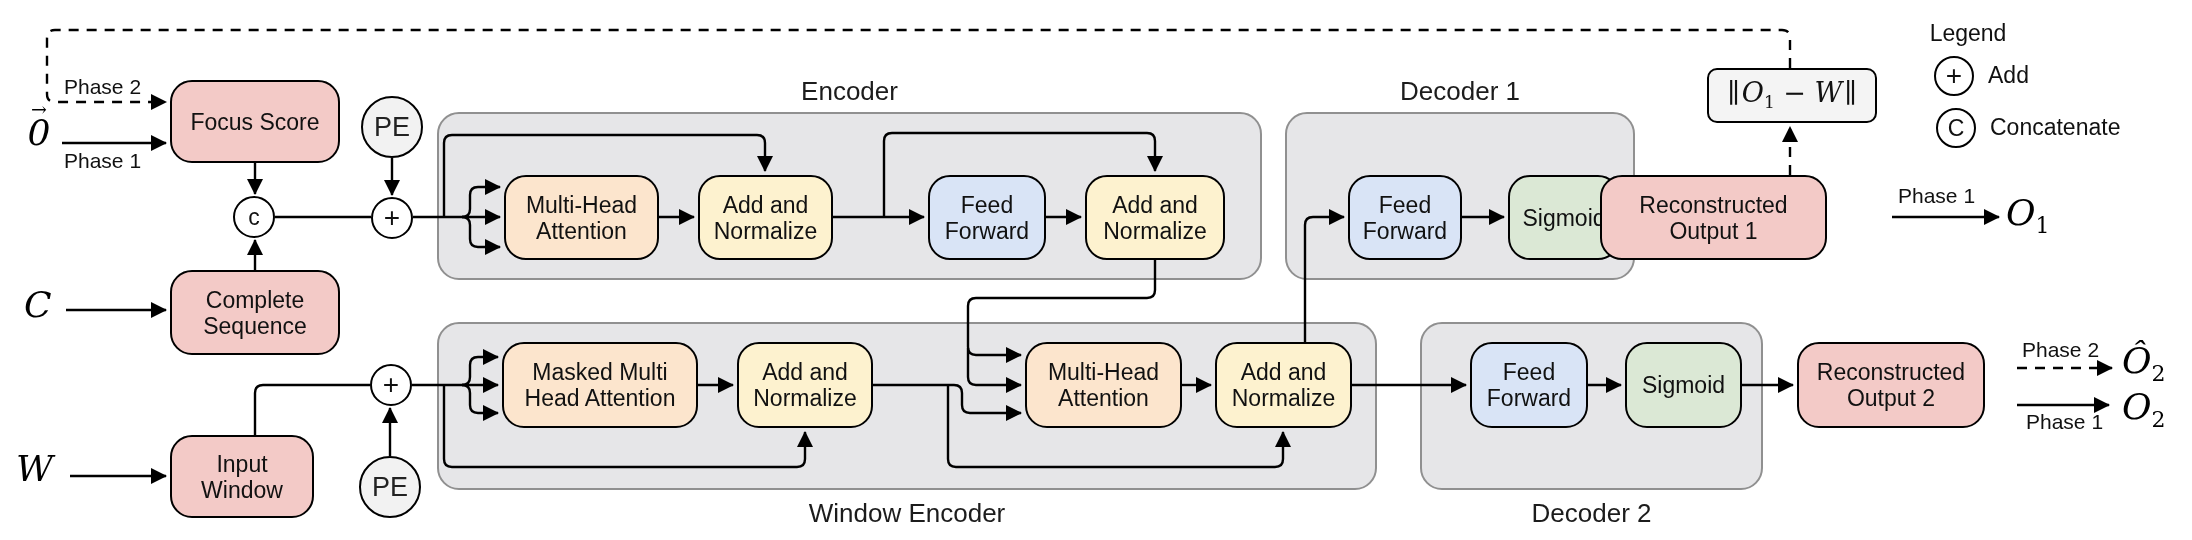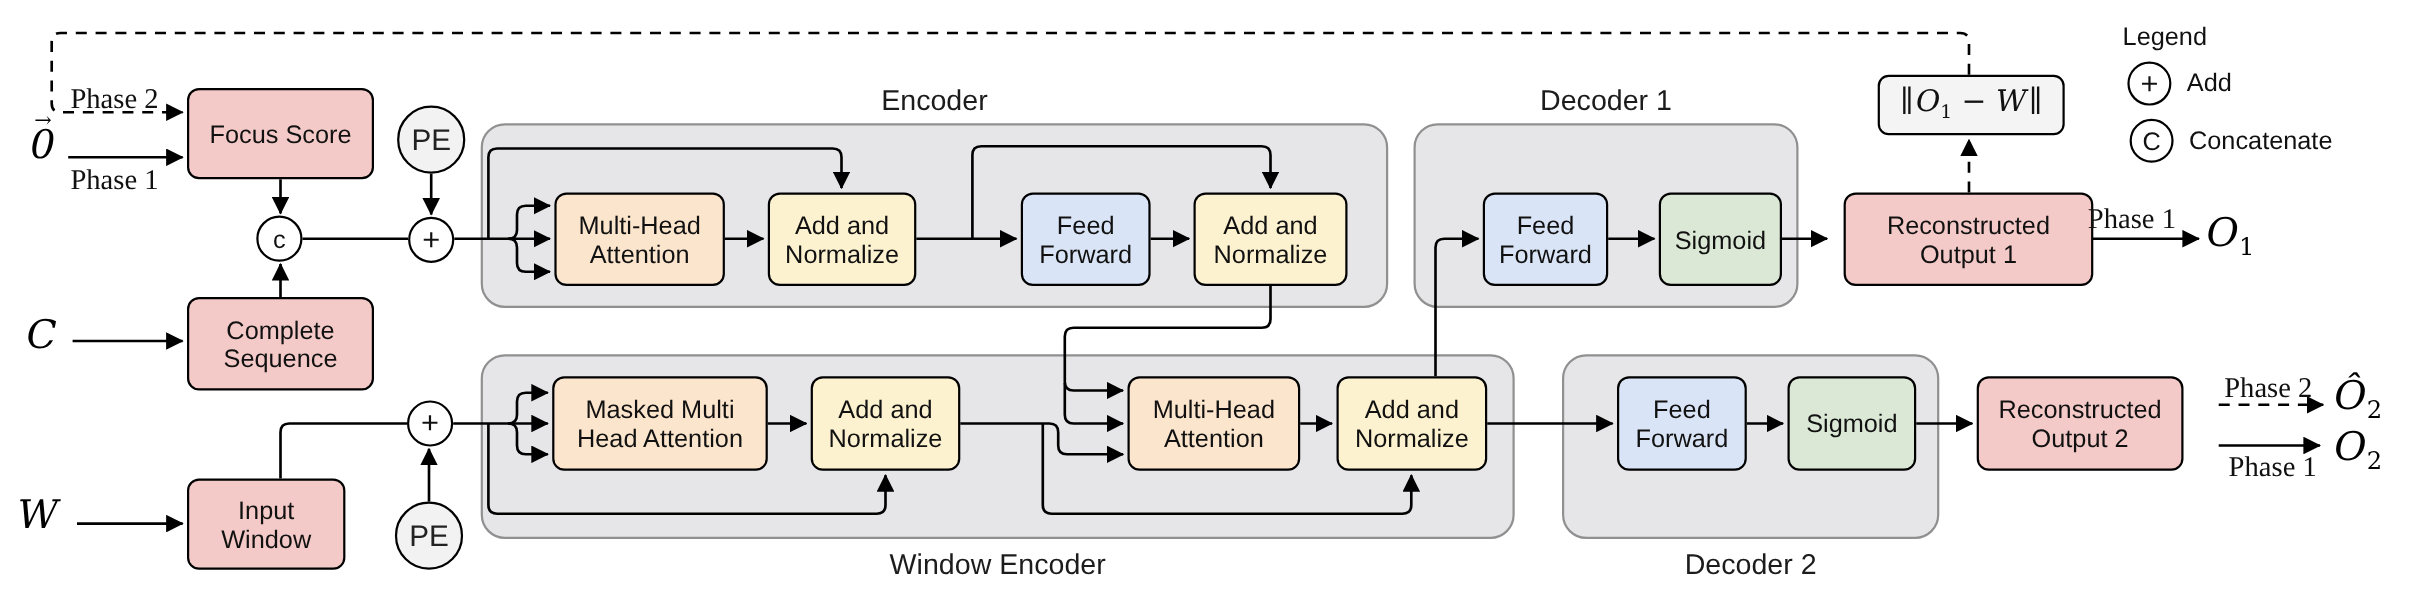--- a/index.html
+++ b/index.html
@@ -6,42 +6,42 @@
   #canvas{
     position:relative;width:2192px;height:540px;background:#ffffff;overflow:hidden;
     font-family:"Liberation Sans","DejaVu Sans",sans-serif;color:#111;
   }
   .region{
     position:absolute;z-index:1;background:var(--region_fill);
     border:2px solid var(--region_border);border-radius:22px;box-sizing:border-box;
   }
   #edges{position:absolute;left:0;top:0;z-index:2;pointer-events:none;}
   .box{
-    position:absolute;z-index:3;border:2.4px solid #000;border-radius:11px;box-sizing:border-box;
+    position:absolute;z-index:3;border:2.4px solid #000;border-radius:22px;box-sizing:border-box;
     display:flex;align-items:center;justify-content:center;text-align:center;
     font-size:23px;line-height:1.13;padding:2px 6px;
   }
   .pink{background:var(--pink);}
   .orange{background:var(--orange);}
   .yellow{background:var(--yellow);}
   .blue{background:var(--blue);}
   .green{background:var(--green);}
   .graybox{background:var(--norm_fill);}
   .circle{
     position:absolute;z-index:3;border:2.4px solid #000;border-radius:50%;box-sizing:border-box;
     display:flex;align-items:center;justify-content:center;background:#fff;
   }
   .pe{background:var(--pe_fill);font-size:27px;color:#222;}
   .op{font-size:28px;line-height:1;}
   .op-c{font-size:23px;}
   .region-label{
     position:absolute;z-index:3;font-size:26px;color:#1c1c1c;text-align:center;
   }
   .phase{
-    position:absolute;z-index:3;font-size:26px;color:#111;white-space:nowrap;font-family:Liberation Serif, serif;
+    position:absolute;z-index:3;font-size:21px;color:#111;white-space:nowrap;
   }
   .math{
     position:absolute;z-index:3;font-family:"DejaVu Serif","Liberation Serif",serif;
     font-style:italic;font-size:36px;color:#000;white-space:nowrap;
   }
   .math sub{font-size:22px;font-style:normal;}
   .vec0{display:flex;flex-direction:column;align-items:center;width:44px;}
   .vec0 .arr{font-style:normal;font-size:19px;line-height:12px;margin-bottom:-3px;}
   .normbox{font-family:"DejaVu Serif","Liberation Serif",serif;font-size:27px;font-style:italic;border-radius:10px;}
   .normbox .bar{font-style:normal;padding:0 2px;}
@@ -131,21 +131,21 @@
   <div class="box pink" style="left:170px;top:270px;width:170px;height:85px">Complete Sequence</div>
   <div class="box pink" style="left:170px;top:435px;width:144px;height:83px">Input Window</div>
 
   <div class="box orange" style="left:504px;top:175px;width:155px;height:85px">Multi-Head Attention</div>
   <div class="box yellow" style="left:698px;top:175px;width:135px;height:85px">Add and Normalize</div>
   <div class="box blue" style="left:928px;top:175px;width:118px;height:85px">Feed Forward</div>
   <div class="box yellow" style="left:1085px;top:175px;width:140px;height:85px">Add and Normalize</div>
 
   <div class="box blue" style="left:1348px;top:175px;width:114px;height:85px">Feed Forward</div>
   <div class="box green" style="left:1508px;top:175px;width:112px;height:85px">Sigmoid</div>
-  <div class="box pink" style="left:1676px;top:175px;width:227px;height:85px">Reconstructed Output 1</div>
+  <div class="box pink" style="left:1600px;top:175px;width:227px;height:85px">Reconstructed Output 1</div>
 
   <div class="box orange" style="left:502px;top:342px;width:196px;height:86px">Masked Multi Head Attention</div>
   <div class="box yellow" style="left:737px;top:342px;width:136px;height:86px">Add and Normalize</div>
   <div class="box orange" style="left:1025px;top:342px;width:157px;height:86px">Multi-Head Attention</div>
   <div class="box yellow" style="left:1215px;top:342px;width:137px;height:86px">Add and Normalize</div>
 
   <div class="box blue" style="left:1470px;top:342px;width:118px;height:86px">Feed Forward</div>
   <div class="box green" style="left:1625px;top:342px;width:117px;height:86px">Sigmoid</div>
   <div class="box pink" style="left:1797px;top:342px;width:188px;height:86px">Reconstructed Output 2</div>
 

